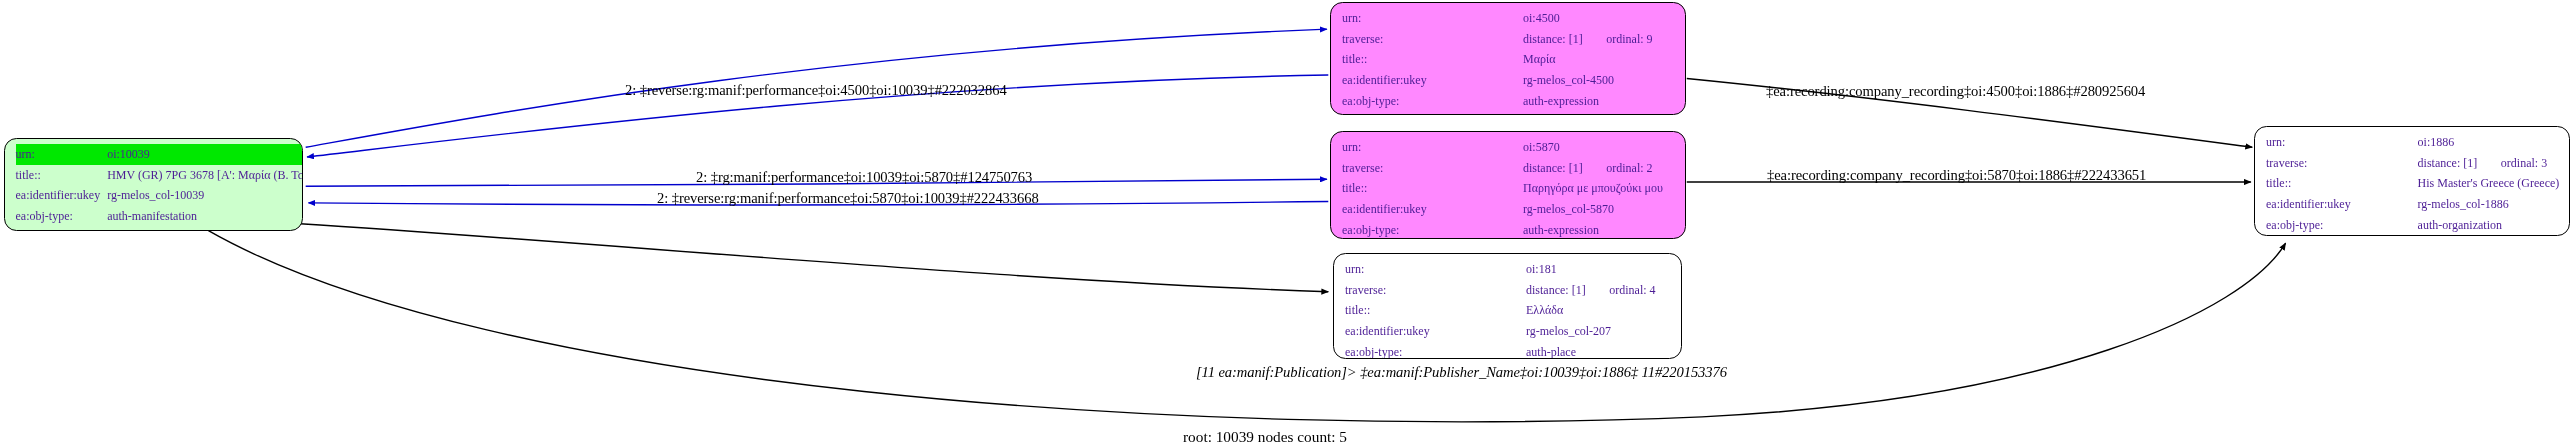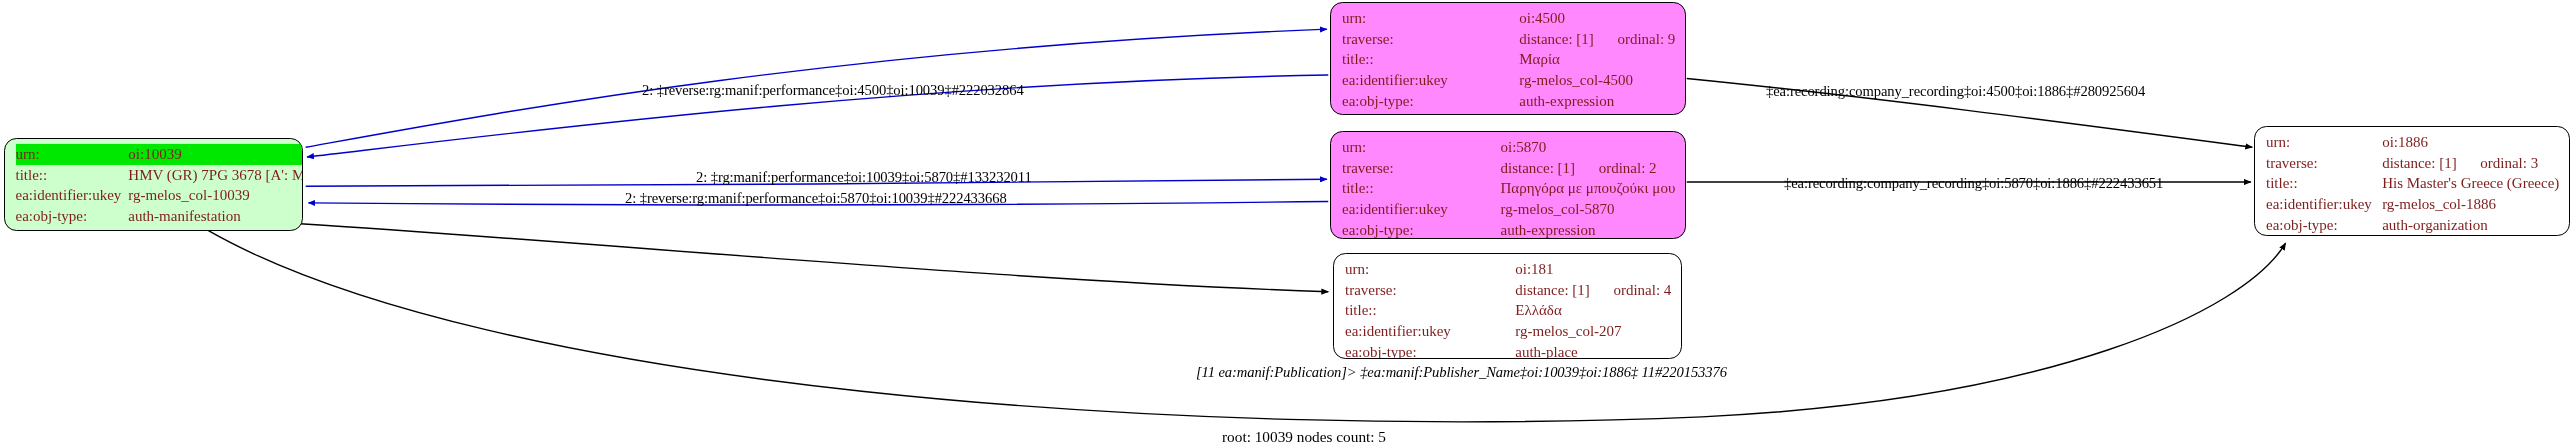--- a/index.html
+++ b/index.html
@@ -36,25 +36,25 @@
   .node.magenta { background: #ff88ff; }
   .node.white   { background: #ffffff; }
 
   .node table {
     border-collapse: collapse;
     border-spacing: 0;
     width: 100%;
   }
   .node td {
     padding: 0 0 0.7px 0;
-    font-size: 15px;
+    font-size: 12px;
     line-height: 20px;
     white-space: nowrap;
     vertical-align: baseline;
-    color: #7f1d1d;
+    color: #4c1d95;
   }
   .node td.k { padding-right: 7px; }
   .node td.v { }
   .node tr.hl td { background: #00e800; }
   .node.green td.k { width: 181px; }
   .node.green td.v { width: auto; }
   .node.magenta td.k { width: 174px; }
   .node.white td.k  { width: 174px; }
 
   .trav { }
@@ -66,21 +66,20 @@
     line-height: 16.7px;
     white-space: nowrap;
     color: #000000;
     letter-spacing: -0.1px;
   }
   .caption {
     position: absolute;
     font-size: 15.3px;
     white-space: nowrap;
     color: #000000;
-    margin-left: 39px;
   }
 </style>
 </head>
 <body>
 
 <div id="canvas">
 
   <svg id="edges" viewBox="0 0 3708 642" width="2576" height="446" xmlns="http://www.w3.org/2000/svg">
     <defs>
       <marker id="ah-blue" markerWidth="11" markerHeight="9" refX="10" refY="4.5" orient="auto" markerUnits="userSpaceOnUse">
@@ -233,29 +232,29 @@
       </tr>
       <tr>
         <td class="k">ea:obj-type:</td>
         <td class="v">auth-organization</td>
       </tr>
     </tbody>
       </table>
   </div>
 
 
-  <div class="edge-label" style="left:642px; top:82px;">2: ‡reverse:rg:manif:performance‡oi:4500‡oi:10039‡#222032864</div>
-
-  <div class="edge-label" style="left:696px; top:169px;">2: ‡rg:manif:performance‡oi:10039‡oi:5870‡#133232011</div>
-
-  <div class="edge-label" style="left:625px; top:190px;">2: ‡reverse:rg:manif:performance‡oi:5870‡oi:10039‡#222433668</div>
+  <div class="edge-label" style="left:625px; top:82px;">2: ‡reverse:rg:manif:performance‡oi:4500‡oi:10039‡#222032864</div>
+
+  <div class="edge-label" style="left:696px; top:169px;">2: ‡rg:manif:performance‡oi:10039‡oi:5870‡#124750763</div>
+
+  <div class="edge-label" style="left:657px; top:190px;">2: ‡reverse:rg:manif:performance‡oi:5870‡oi:10039‡#222433668</div>
 
 
   <div class="edge-label" style="left:1766px; top:83px;">‡ea:recording:company_recording‡oi:4500‡oi:1886‡#280925604</div>
 
-  <div class="edge-label" style="left:1767px; top:175px;margin-left:17px;">‡ea:recording:company_recording‡oi:5870‡oi:1886‡#222433651</div>
+  <div class="edge-label" style="left:1767px; top:167px;">‡ea:recording:company_recording‡oi:5870‡oi:1886‡#222433651</div>
 
   <div class="edge-label" style="left:1196px; top:364px;font-style:italic;">[11 ea:manif:Publication]&gt; ‡ea:manif:Publisher_Name‡oi:10039‡oi:1886‡ 11#220153376</div>
 
   <div class="caption" style="left:1183px; top:428px;">root: 10039 nodes count: 5</div>
 
 </div>
 
 
 </body></html>

